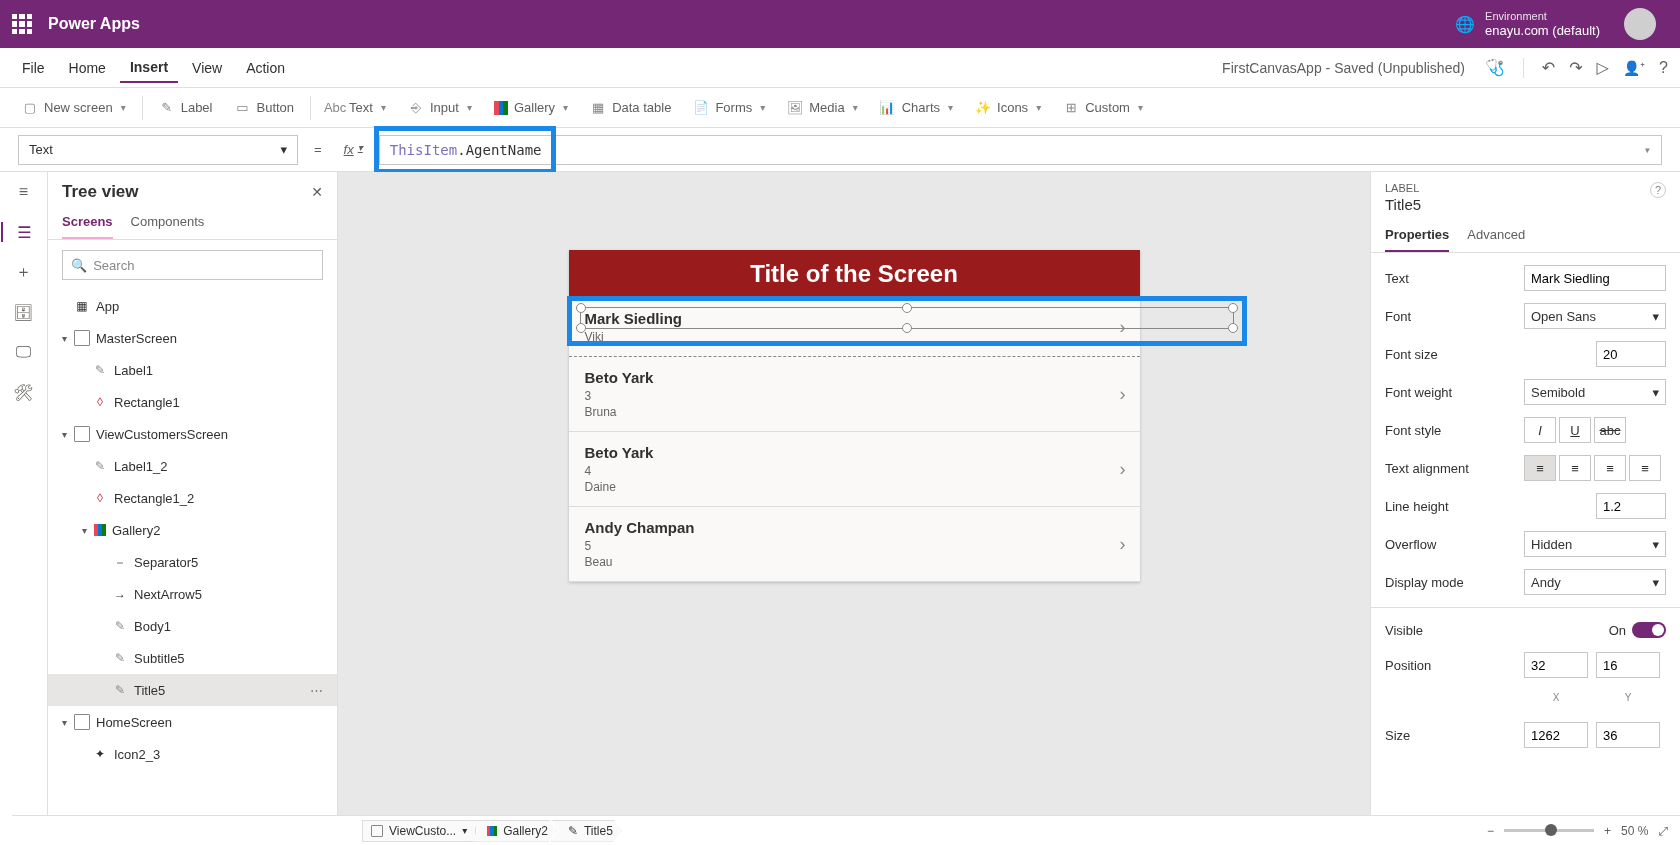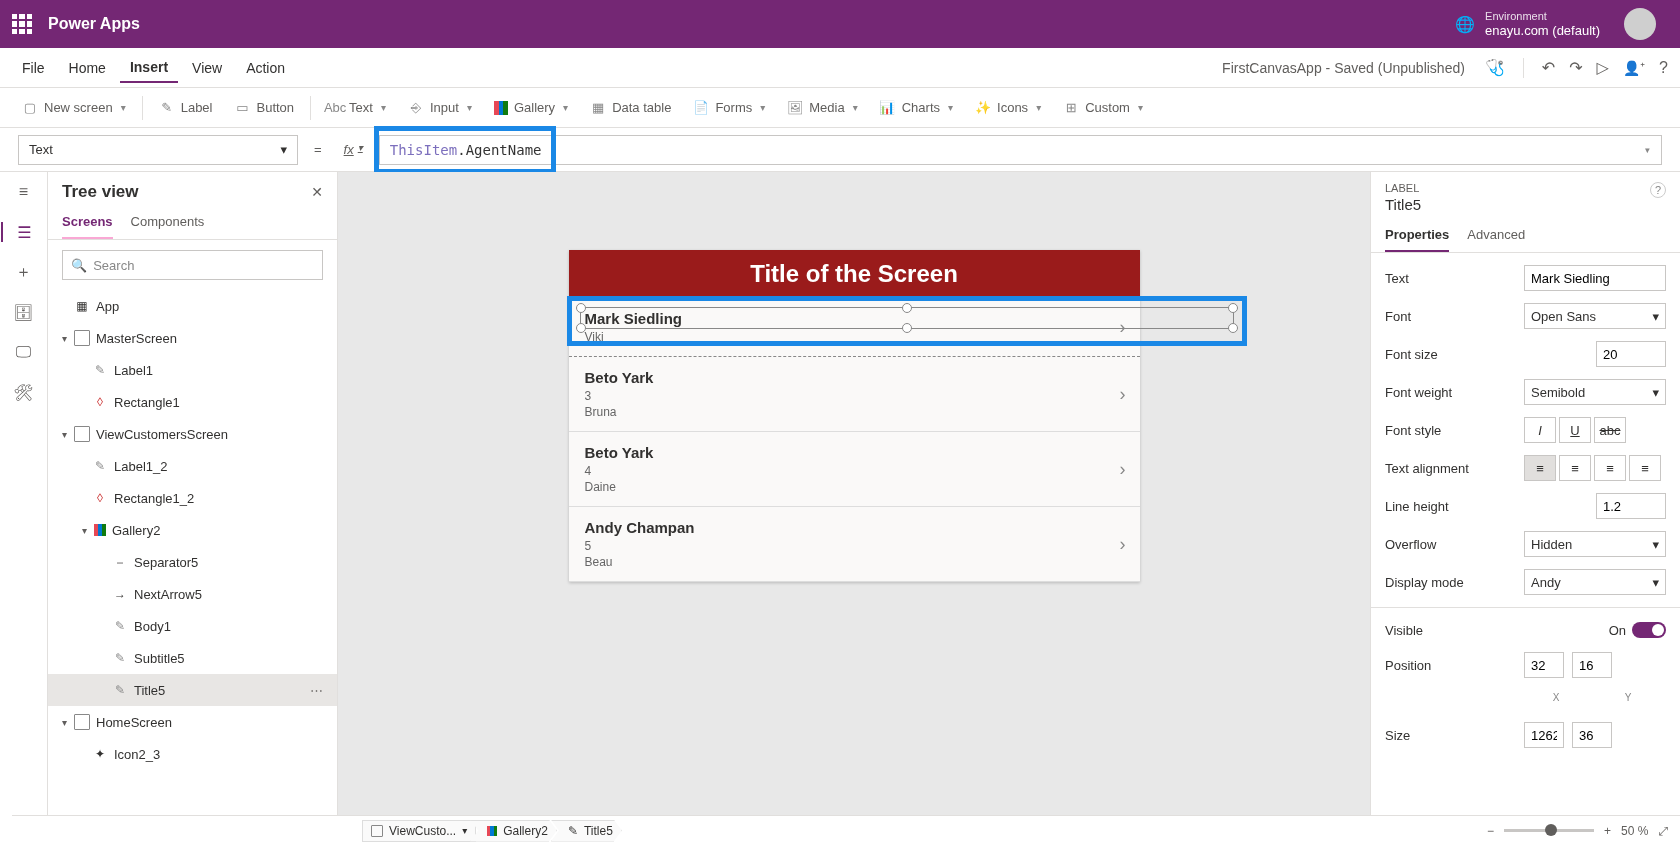--- a/index.html
+++ b/index.html
@@ -105,21 +105,21 @@
 .pin { width: 100%; height: 26px; border: 1px solid #c8c6c4; padding: 0 6px; font-size: 13px; }
 .psel { width: 100%; height: 26px; border: 1px solid #c8c6c4; padding: 0 6px; font-size: 13px; display: flex; align-items: center; justify-content: space-between; }
 .btngrp { display: flex; gap: 3px; }
 .btngrp .b { width: 32px; height: 26px; border: 1px solid #c8c6c4; display: flex; align-items: center; justify-content: center; font-size: 13px; cursor: pointer; }
 .btngrp .b.active { background: #e1dfdd; }
 .toggle { width: 34px; height: 16px; border-radius: 8px; background: #742774; position: relative; }
 .toggle.off { background: #c8c6c4; }
 .toggle .knob { width: 12px; height: 12px; border-radius: 50%; background: #fff; position: absolute; top: 2px; right: 2px; }
 .toggle.off .knob { left: 2px; right: auto; }
 .pair { display: flex; gap: 8px; }
-.pair .pin { width: 40px; }
+.pair .pin { width: 64px; }
 .pair-lbl { display: flex; gap: 8px; font-size: 10px; color: #888; }
 .pair-lbl span { width: 64px; text-align: center; }
 
 
 .statusbar { height: 30px; border-top: 1px solid #e1dfdd; display: flex; align-items: center; padding: 0 12px; font-size: 12px; background: #fff; margin-left: 12px; }
 .crumb { display: flex; align-items: center; gap: 6px; padding: 3px 8px; border: 1px solid #ddd; background: #fafafa; margin-right: -6px; }
 .crumb.chev-shape { clip-path: polygon(0 0, calc(100% - 8px) 0, 100% 50%, calc(100% - 8px) 100%, 0 100%, 8px 50%); padding-left: 16px; }
 .zoom { margin-left: auto; display: flex; align-items: center; gap: 10px; color: #605e5c; }
 .slider { width: 90px; height: 3px; background: #c8c6c4; position: relative; }
 .slider .th { width: 12px; height: 12px; border-radius: 50%; background: #605e5c; position: absolute; top: -5px; left: 45%; }

